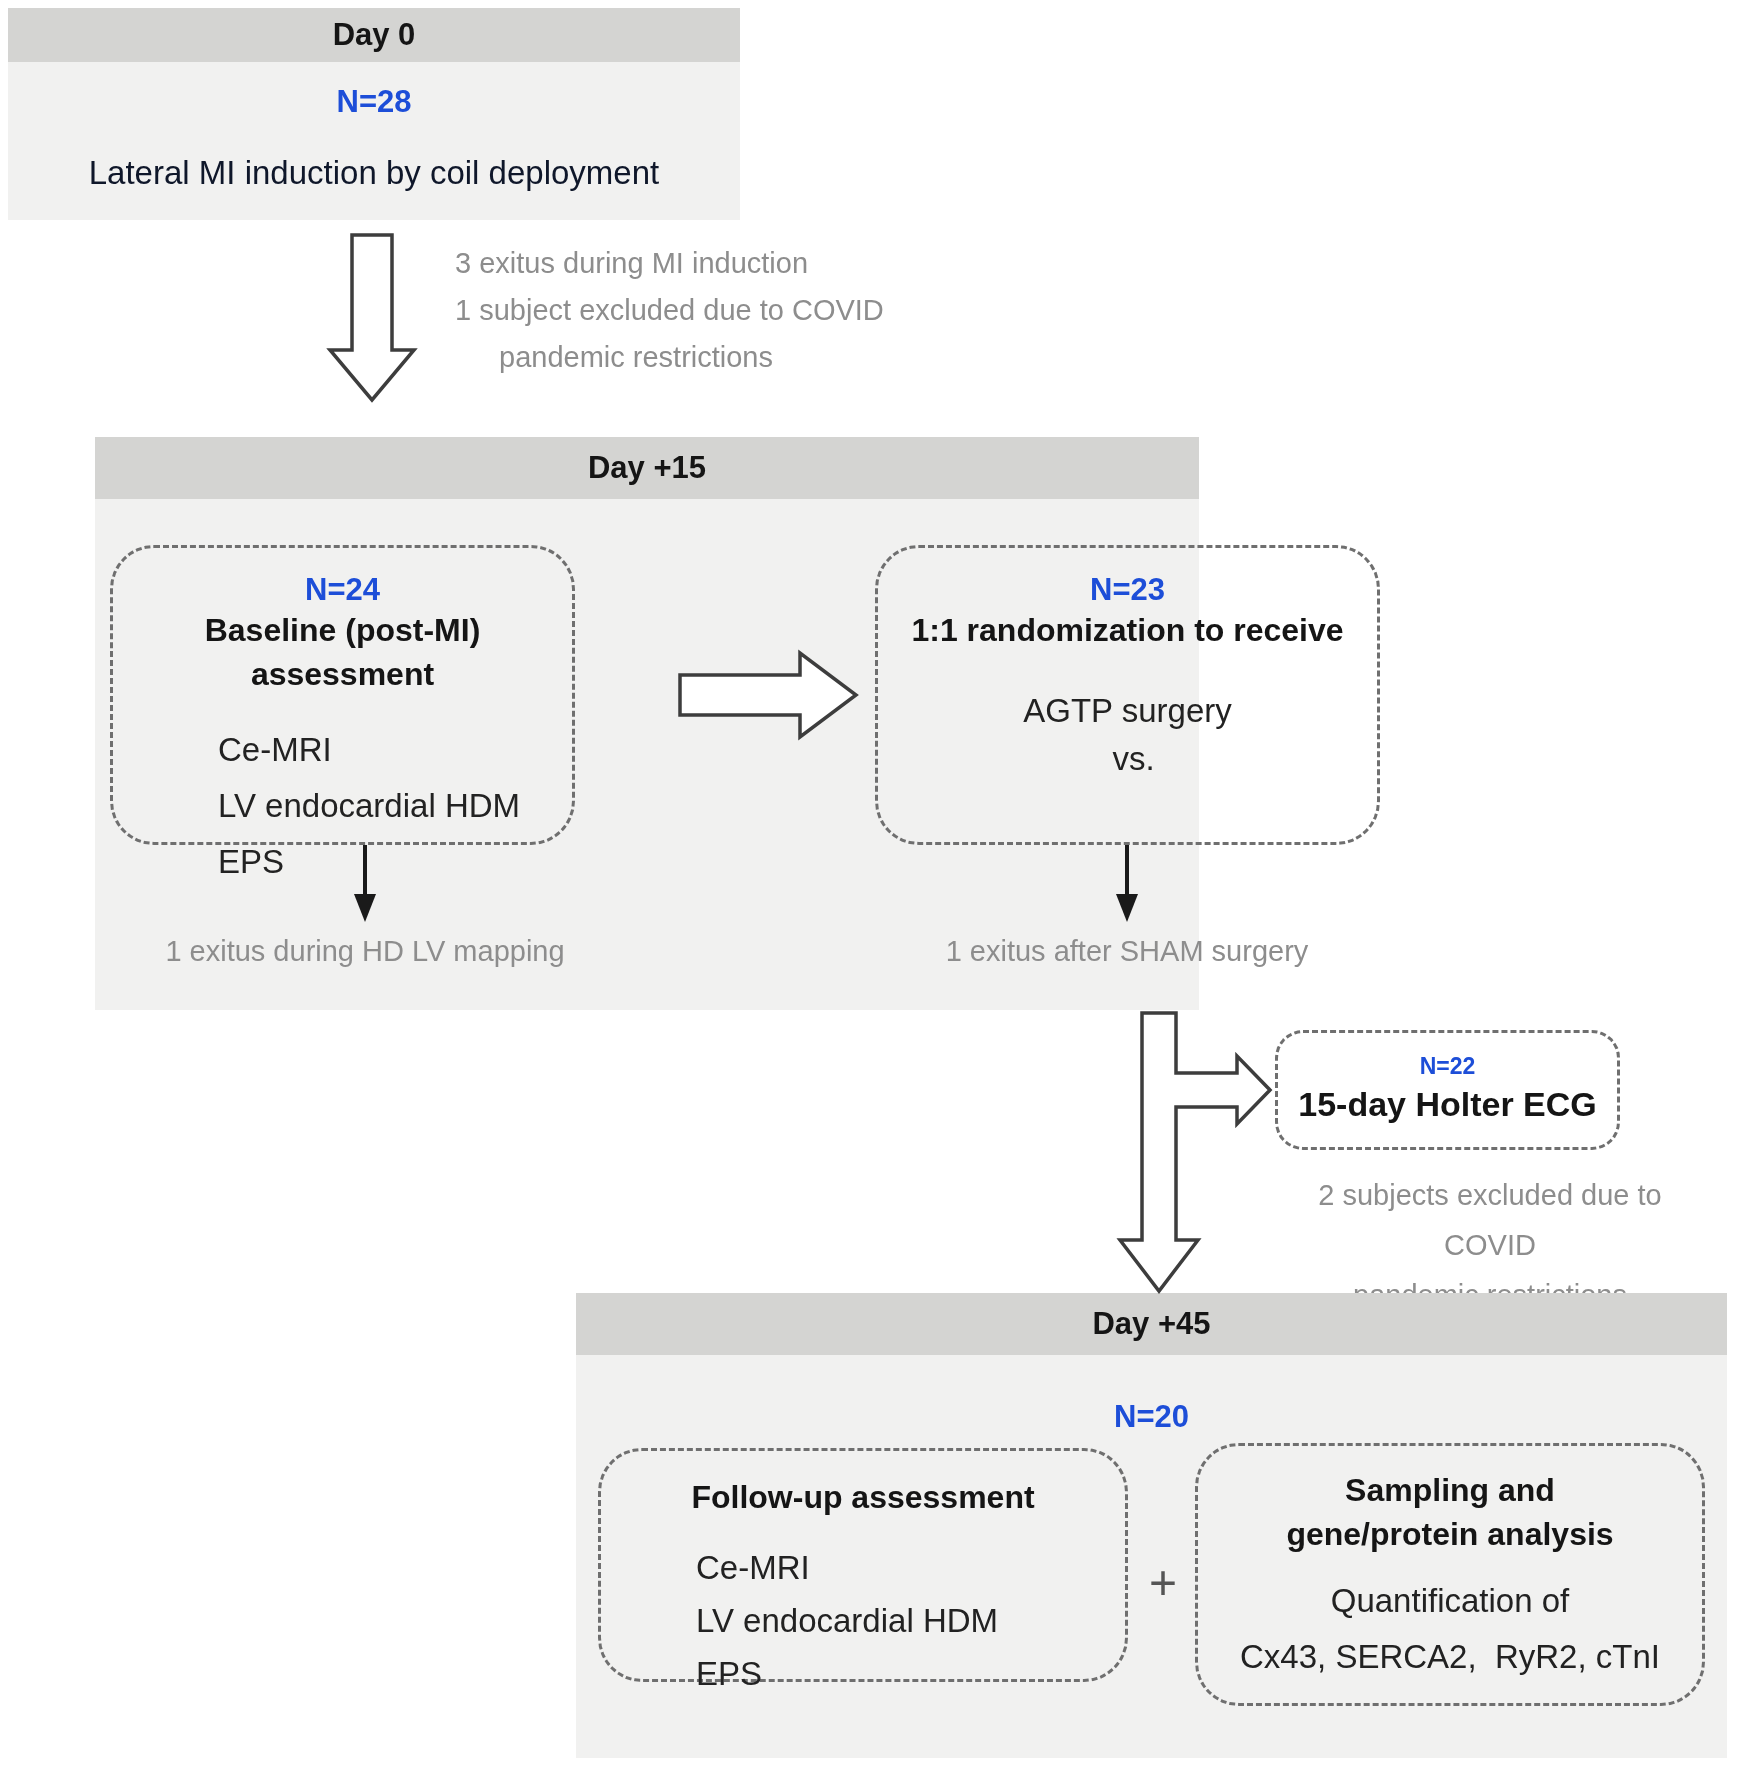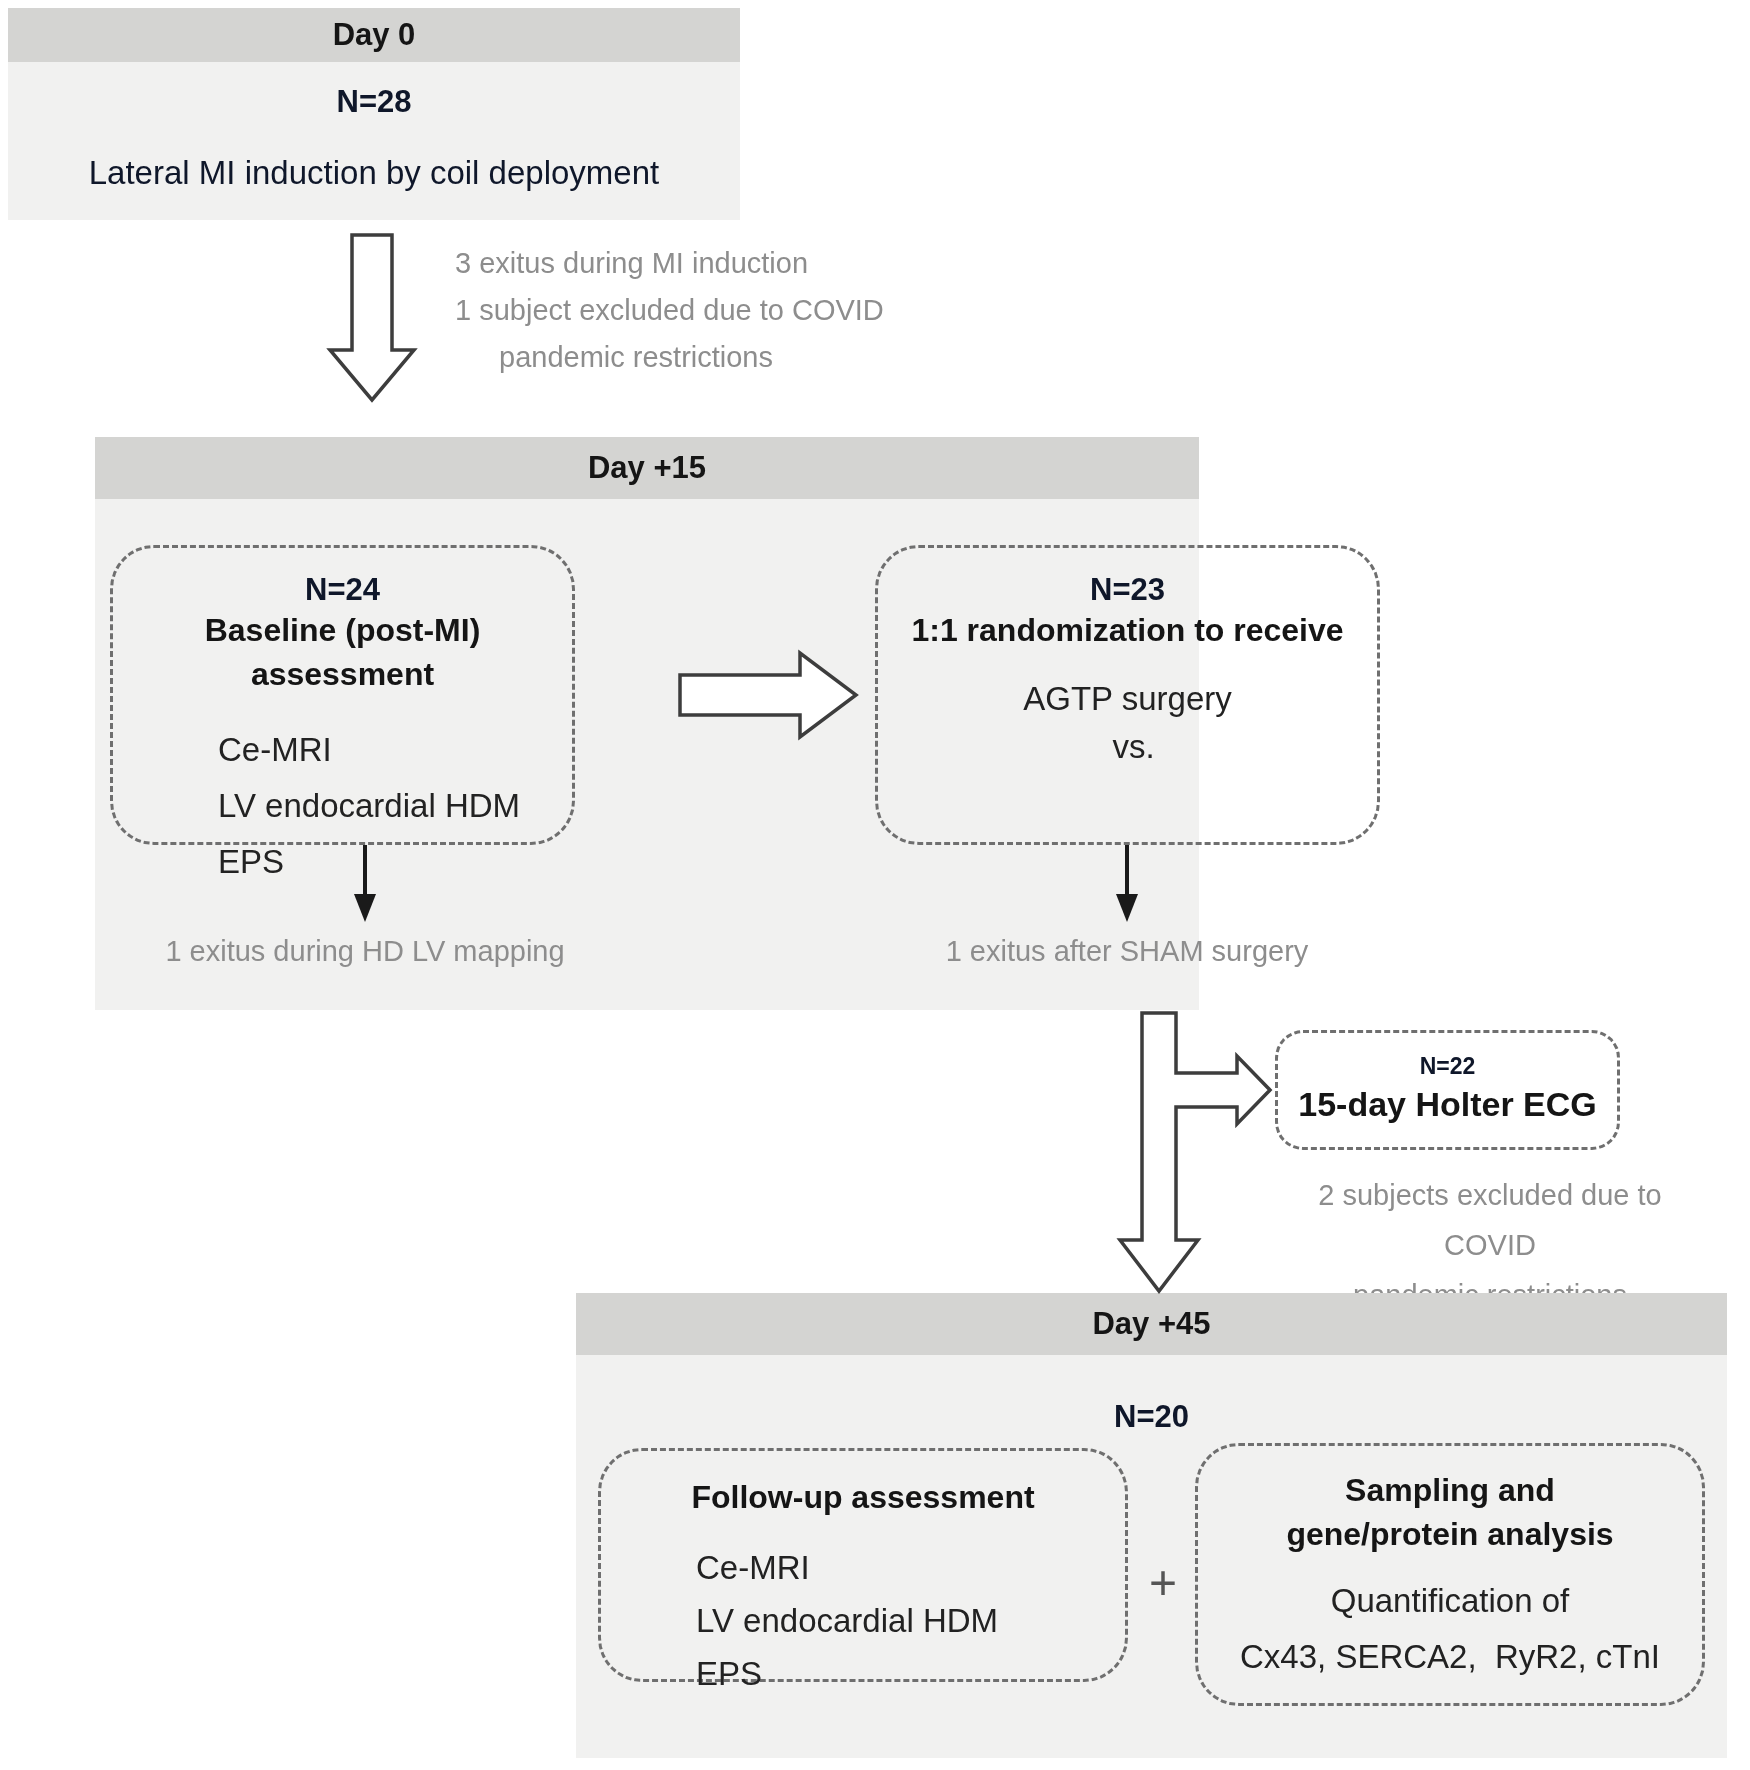--- a/index.html
+++ b/index.html
@@ -10,21 +10,21 @@
     font-family:"Liberation Sans", sans-serif;
     color:#1c1c1c;
     overflow:hidden;
   }
   .section{position:absolute;background:#f1f1f0;}
   .band{
     width:100%;height:58px;line-height:58px;
     background:#d4d4d2;
     text-align:center;font-weight:bold;font-size:31px;color:#151515;
   }
-  .nline{text-align:center;font-weight:bold;font-size:31px;color:#0f172a;}
+  .nline{text-align:center;font-weight:bold;font-size:31px;color:#1d4ed8;}
   .desc{text-align:center;font-size:33px;color:#0f172a;}
   .dashedbox{
     position:absolute;
     border:3px dashed #6f6f6f;
     border-radius:44px;
     box-sizing:border-box;
   }
   .boxtitle{text-align:center;font-weight:bold;font-size:32px;color:#151515;line-height:44px;}
   .items{list-style:none;margin:0;padding:0;font-size:33px;color:#222;}
   .items li{line-height:56px;}
@@ -65,21 +65,21 @@
       <ul class="items" style="margin-top:26px;padding-left:105px;">
         <li>Ce-MRI</li>
         <li>LV endocardial HDM</li>
         <li>EPS</li>
       </ul>
     </div>
 
     <div class="dashedbox" style="left:780px;top:108px;width:505px;height:300px;">
       <div class="nline" style="margin-top:24px;">N=23</div>
       <div class="boxtitle">1:1 randomization to receive</div>
-      <div class="centerlines" style="margin-top:28px;">AGTP surgery</div>
+      <div class="centerlines" style="margin-top:40px;">AGTP surgery</div>
       <div class="centerlines" style="margin-top:10px;margin-left:12px;">vs.</div>
     </div>
   </div>
 
   <div class="note centered" style="left:115px;top:928px;width:500px;">1 exitus during HD LV mapping</div>
   <div class="note centered" style="left:877px;top:928px;width:500px;">1 exitus after SHAM surgery</div>
 
   <div class="dashedbox" style="left:1275px;top:1030px;width:345px;height:120px;border-radius:28px;">
     <div class="nline" style="margin-top:20px;font-size:23px;">N=22</div>
     <div class="boxtitle" style="font-size:34px;margin-top:2px;">15-day Holter ECG</div>

